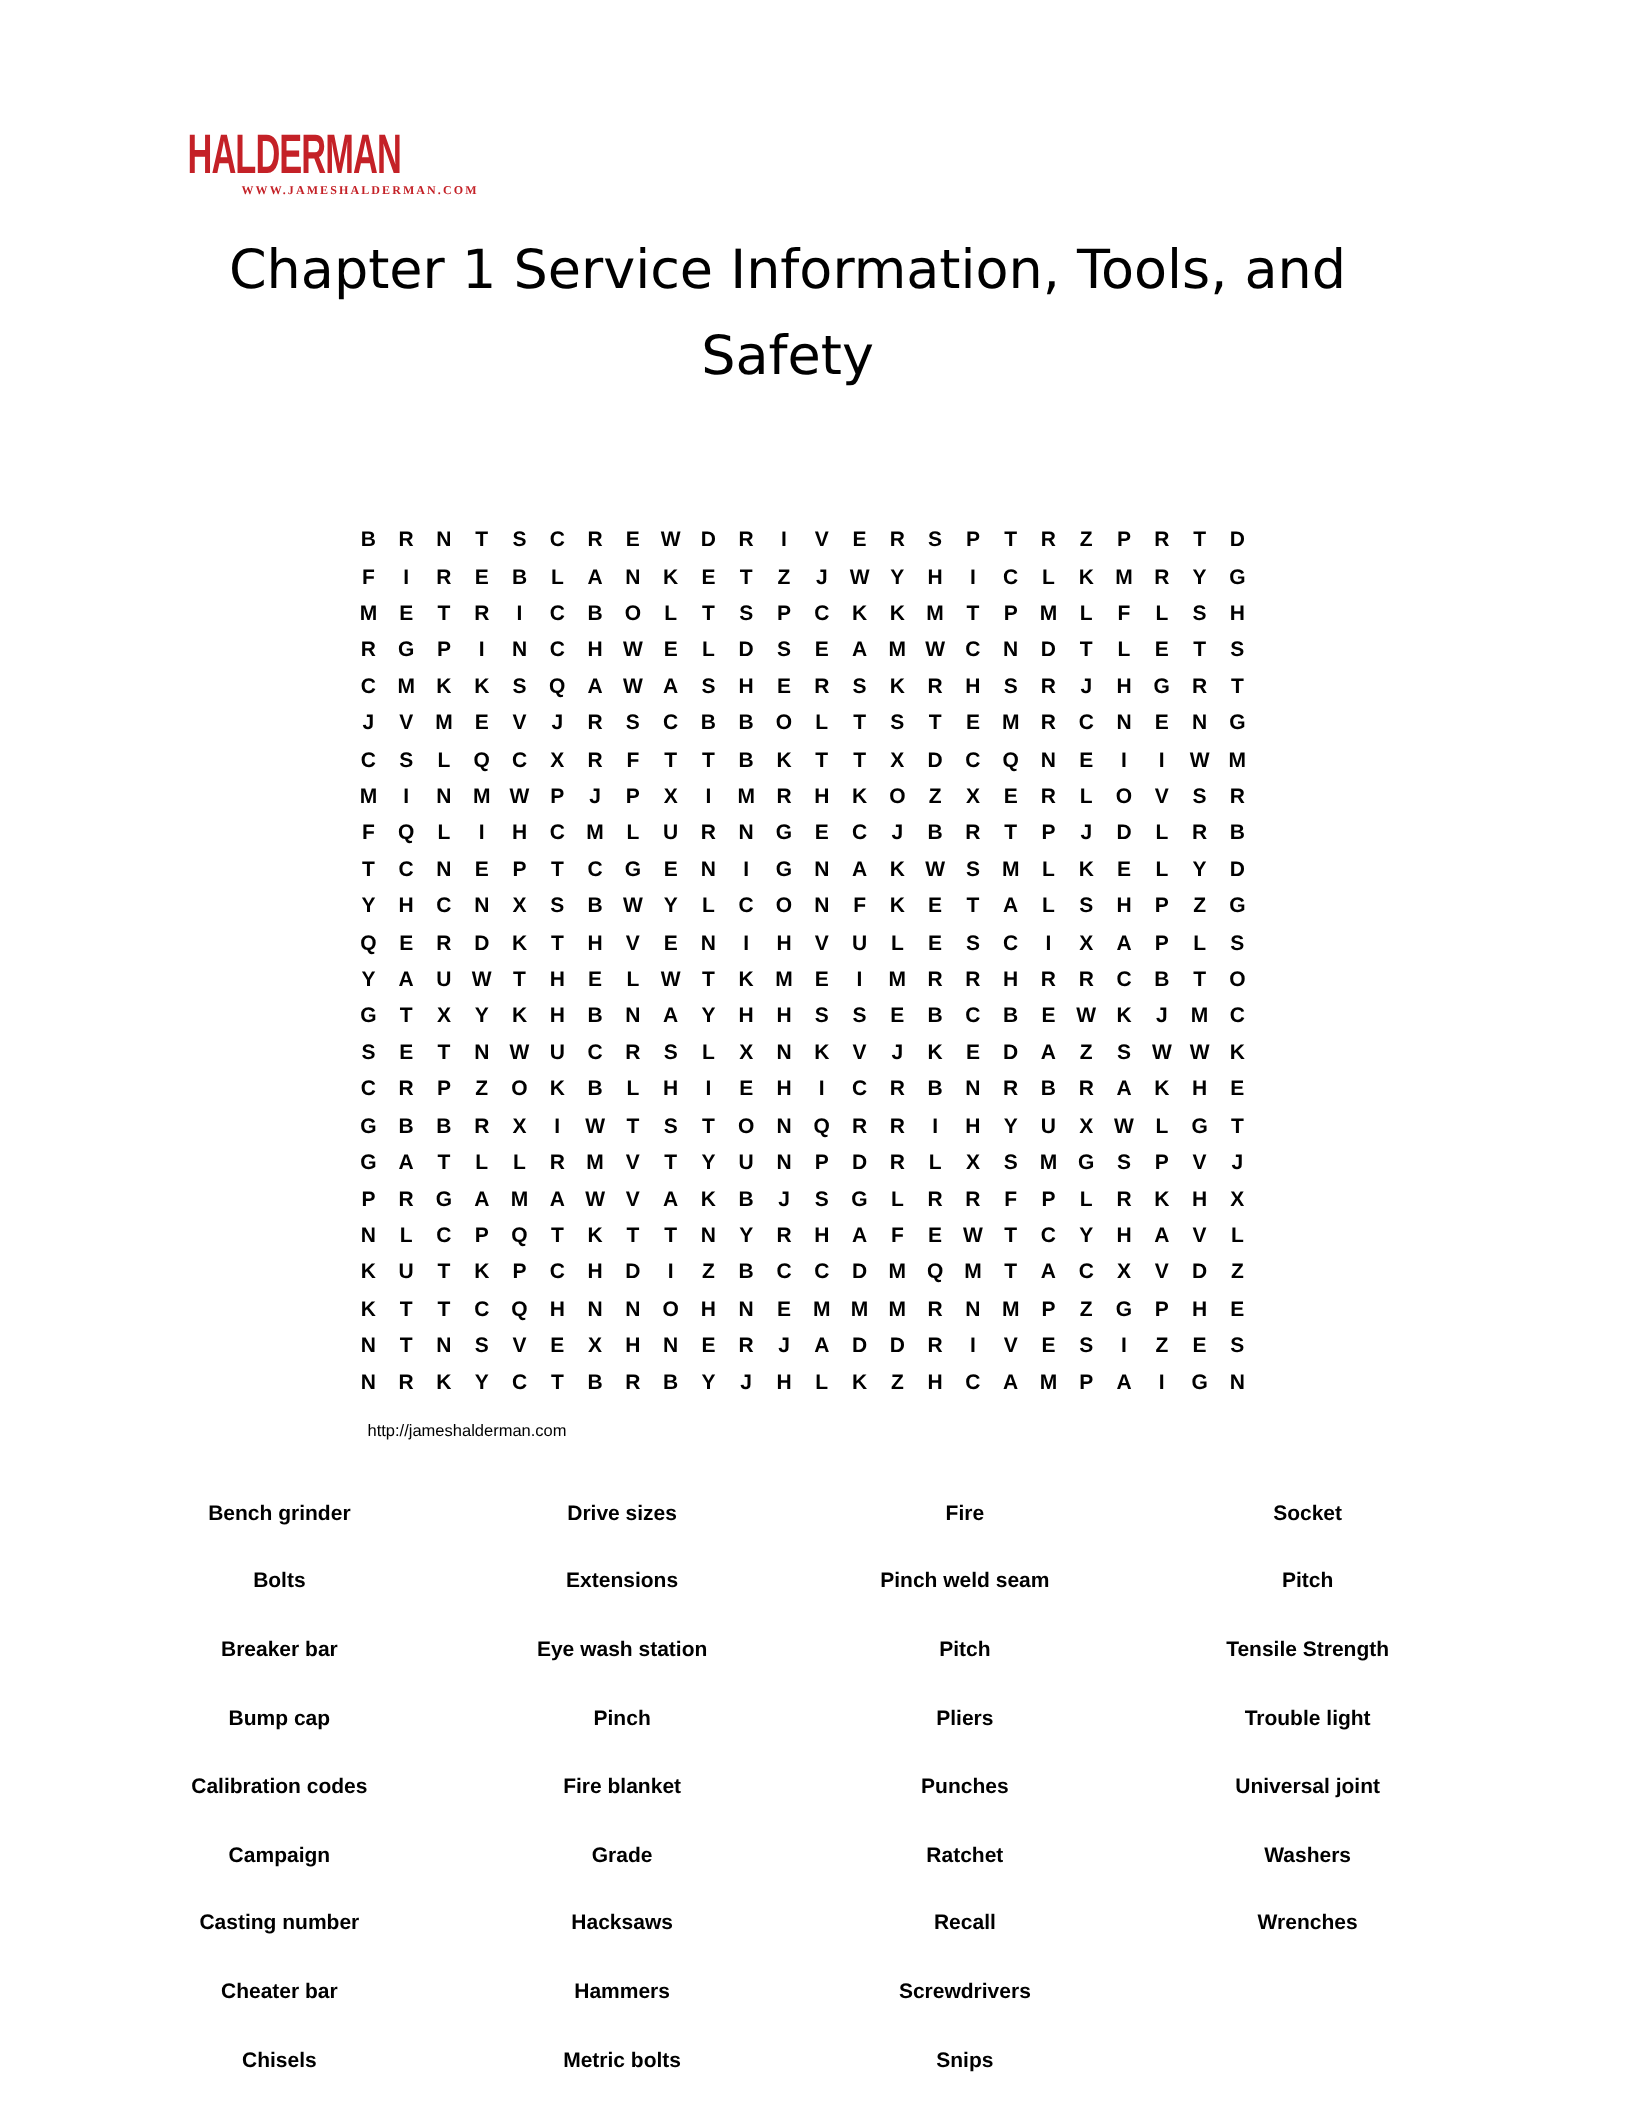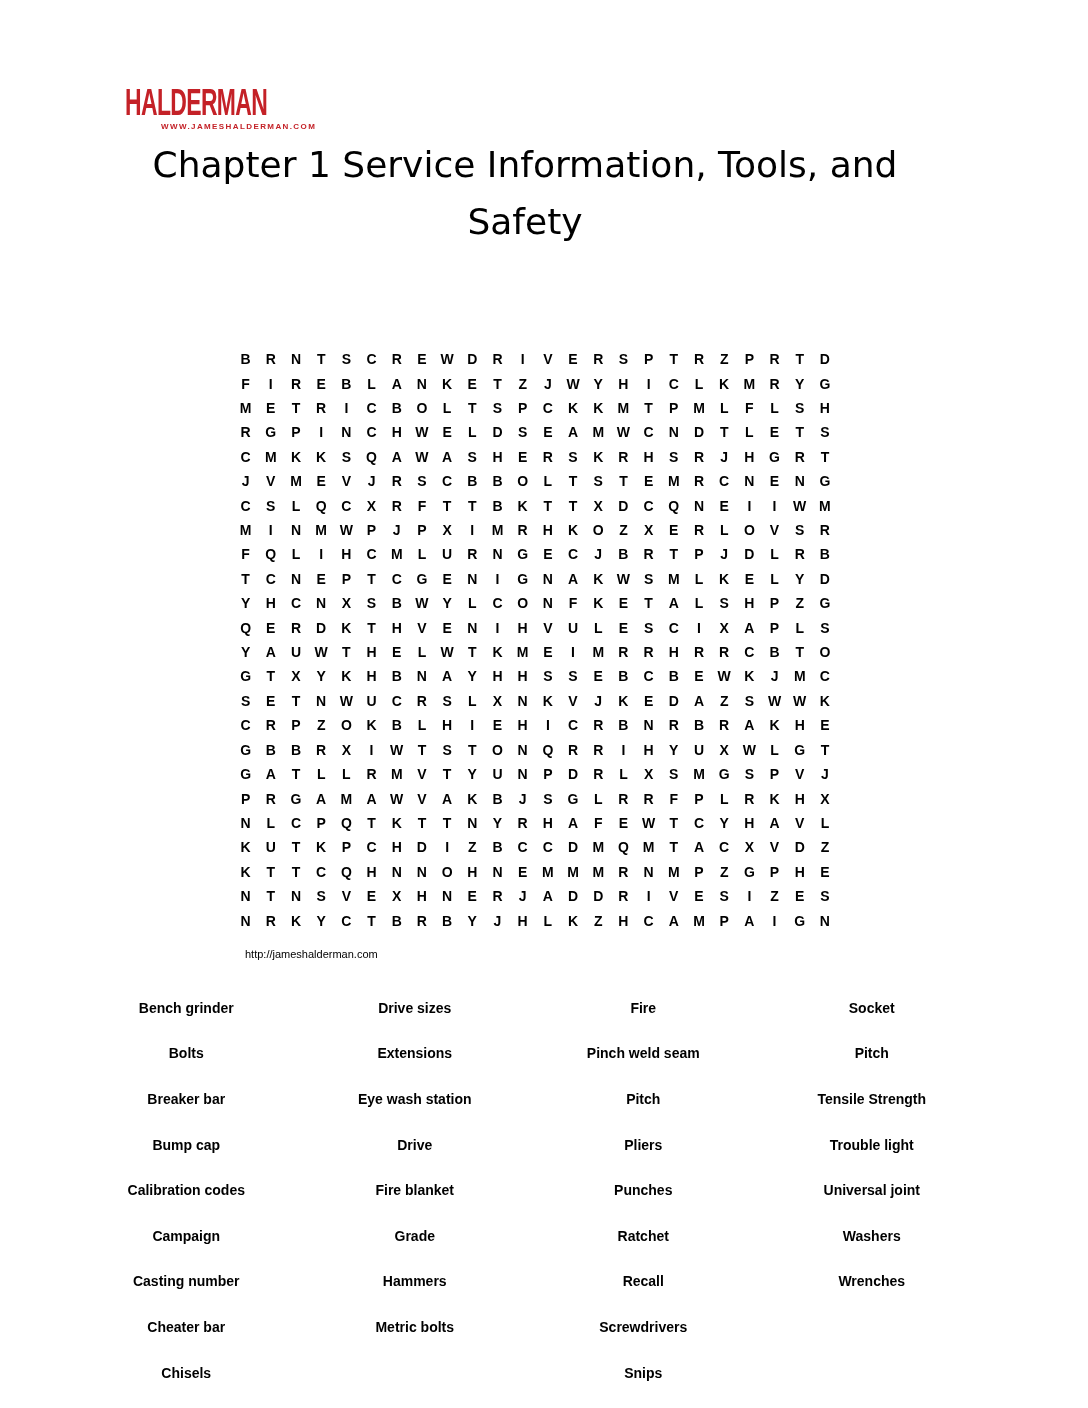--- a/index.html
+++ b/index.html
@@ -22,34 +22,34 @@
     font-weight: bold;
     font-size: 37px;
     line-height: 34px;
     color: #c42127;
     letter-spacing: -1px;
     transform: scaleX(0.62);
     transform-origin: left top;
     white-space: nowrap;
   }
   .logo-site {
-    font-family: Liberation Sans, sans-serif;
+    font-family: Liberation Serif, serif;
     font-weight: bold;
     font-size: 8px;
     color: #c42127;
     letter-spacing: 1.4px;
     margin-top: 2px;
     margin-left: 36px;
     white-space: nowrap;
   }
 
   
   .title {
     position: absolute;
-    top: 136px;
+    top: 152px;
     left: 0;
     width: 1050px;
     text-align: center;
     font-family: "DejaVu Sans", sans-serif;
     font-weight: 500;
     font-size: 36px;
     line-height: 57px;
     color: #000;
   }
 
@@ -716,23 +716,24 @@
         <div class="word">Calibration codes</div>
         <div class="word">Campaign</div>
         <div class="word">Casting number</div>
         <div class="word">Cheater bar</div>
         <div class="word">Chisels</div>
       </div>
     <div class="word-col">
         <div class="word">Drive sizes</div>
         <div class="word">Extensions</div>
         <div class="word">Eye wash station</div>
-        <div class="word">Drive</div>
+        <div class="word">Pinch</div>
         <div class="word">Fire blanket</div>
         <div class="word">Grade</div>
+        <div class="word">Hacksaws</div>
         <div class="word">Hammers</div>
         <div class="word">Metric bolts</div>
       </div>
     <div class="word-col">
         <div class="word">Fire</div>
         <div class="word">Pinch weld seam</div>
         <div class="word">Pitch</div>
         <div class="word">Pliers</div>
         <div class="word">Punches</div>
         <div class="word">Ratchet</div>

